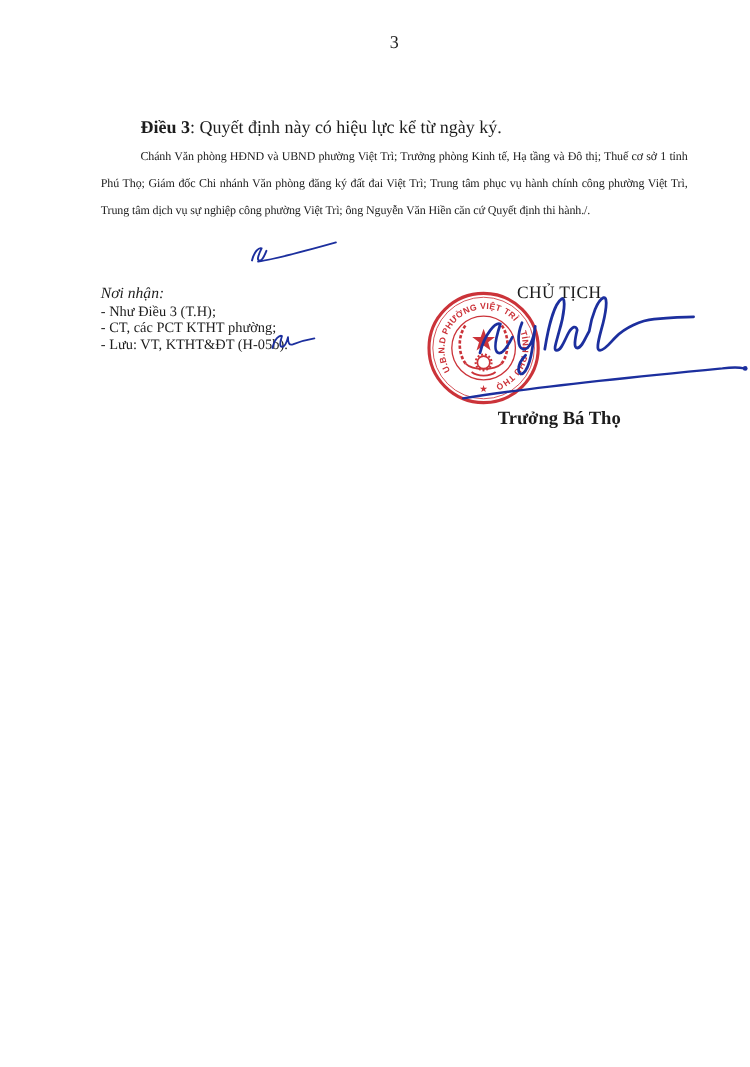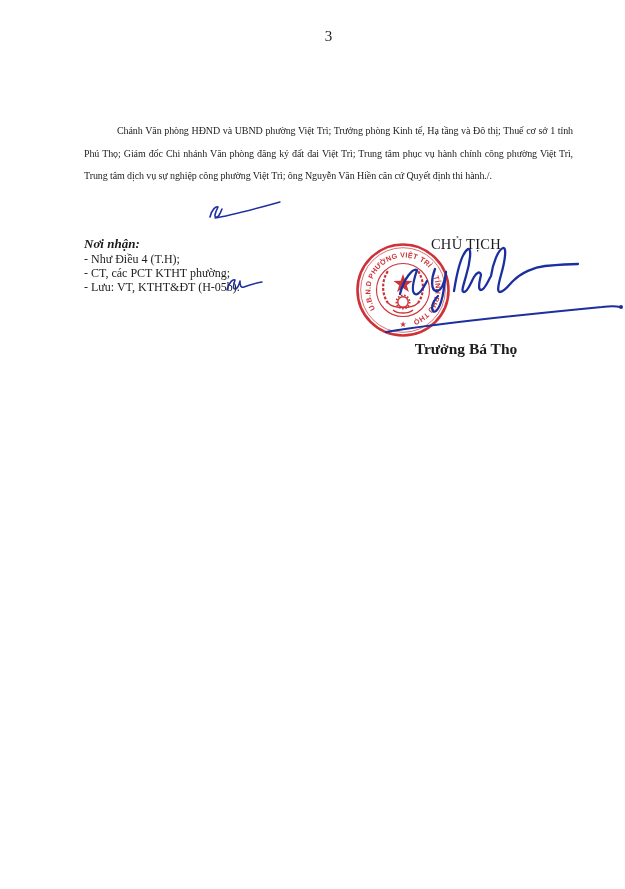--- a/index.html
+++ b/index.html
@@ -23,21 +23,21 @@
   .body-paragraph{
     position:absolute;left:84px;top:120px;width:489px;
     font-size:10px;line-height:22.6px;
     text-align:justify;text-indent:33px;
     letter-spacing:-0.1px;
   }
   .recipients{
     position:absolute;left:84px;top:235px;width:220px;
   }
   .recipients-label{
-    font-size:13px;font-weight:bold;font-style:italic;line-height:17px;
+    font-size:13px;font-weight:normal;font-style:italic;line-height:17px;
   }
   .recipient-item{
     font-size:12px;line-height:14.2px;
   }
   .sign-title{
     position:absolute;left:396px;top:236px;width:140px;
     text-align:center;font-size:14.5px;font-weight:normal;letter-spacing:.3px;
     z-index:1;
   }
   .signer-name{
@@ -63,26 +63,29 @@
   .flourish-1{position:absolute;left:200px;top:195px;z-index:3;}
   .flourish-2{position:absolute;left:222px;top:272px;z-index:3;}
 </style>
 </head>
 <body>
 
 <div class="page">
 
   <div class="page-number">3</div>
 
+  <div class="article-line">
+    <span class="bold">Điều 3</span><span>: Quyết định này có hiệu lực kể từ ngày ký.</span>
+  </div>
 
   <div class="body-paragraph">Chánh Văn phòng HĐND và UBND phường Việt Trì; Trưởng phòng Kinh tế, Hạ tầng và Đô thị; Thuế cơ sở 1 tỉnh Phú Thọ; Giám đốc Chi nhánh Văn phòng đăng ký đất đai Việt Trì; Trung tâm phục vụ hành chính công phường Việt Trì, Trung tâm dịch vụ sự nghiệp công phường Việt Trì; ông Nguyễn Văn Hiền căn cứ Quyết định thi hành./.</div>
 
   <div class="recipients">
     <div class="recipients-label">Nơi nhận:</div>
-    <div class="recipient-item">- Như Điều 4 (T.H);</div>
+    <div class="recipient-item">- Như Điều 3 (T.H);</div>
     <div class="recipient-item">- CT, các PCT KTHT phường;</div>
     <div class="recipient-item">- Lưu: VT, KTHT&amp;ĐT (H-05b).</div>
   </div>
 
   <div class="sign-title">CHỦ TỊCH</div>
   <div class="signer-name">Trưởng Bá Thọ</div>
 
   <svg class="seal-svg" width="102" height="102" viewBox="0 0 102 102">
     <circle class="seal-stroke" cx="51" cy="51" r="45.5" stroke-width="2.6"></circle>
     <circle class="seal-stroke" cx="51" cy="51" r="42.3" stroke-width="0.7"></circle>

